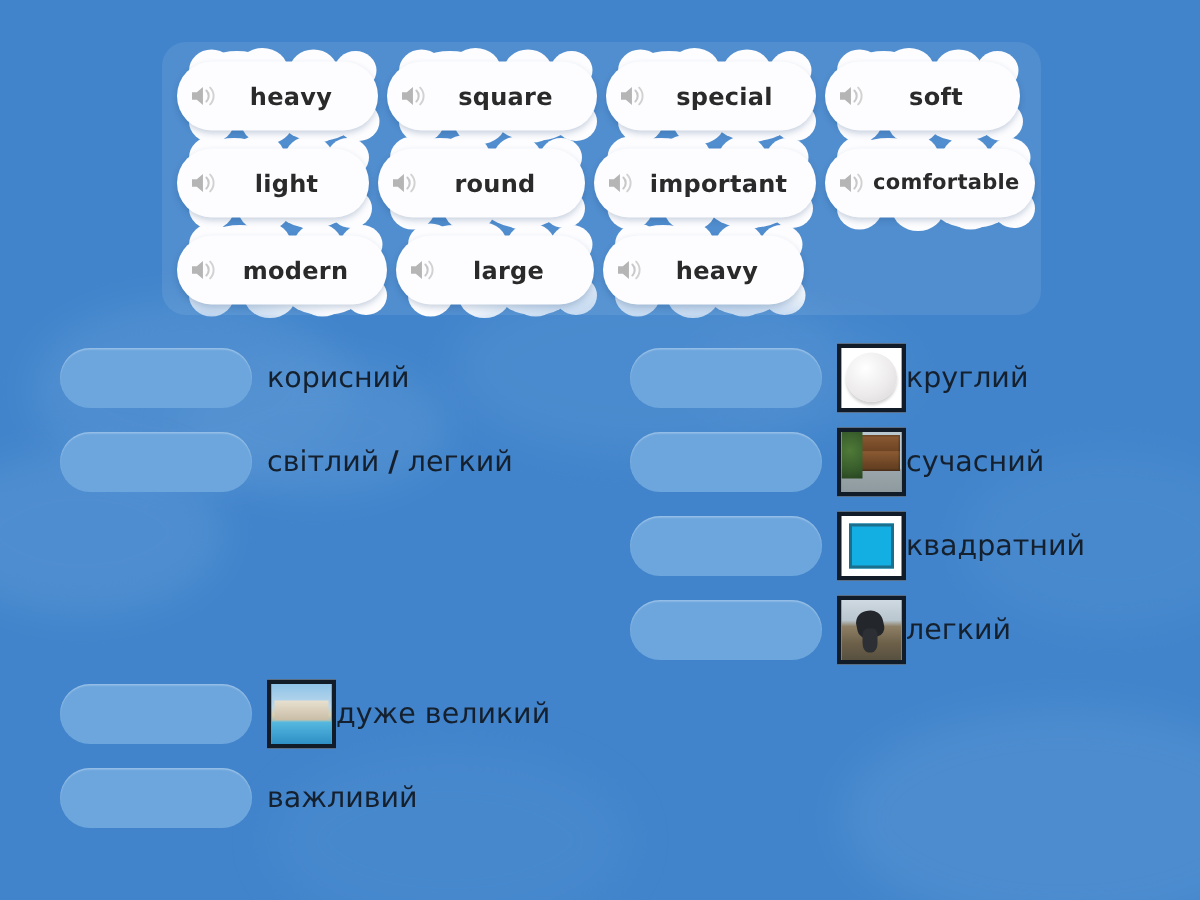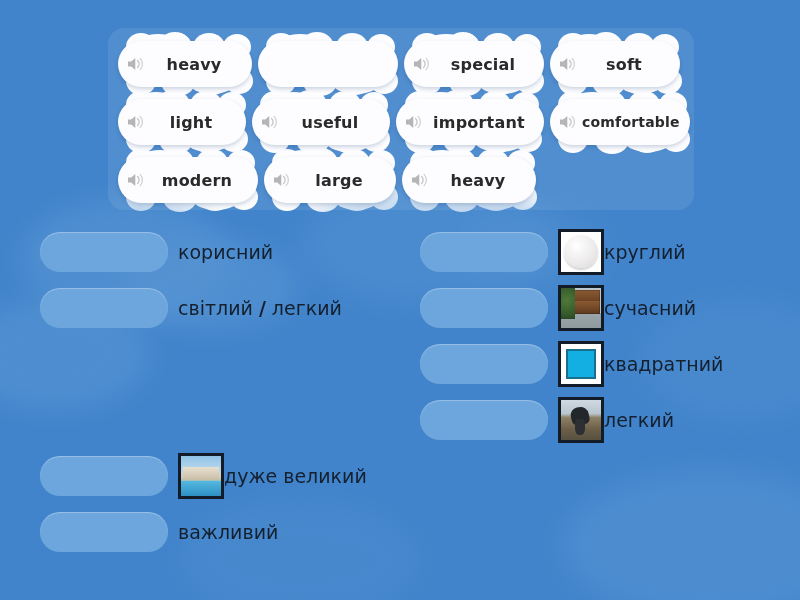--- a/index.html
+++ b/index.html
@@ -276,20 +276,30 @@
       </div>
       <div class="tile" style="left: 150px; width: 140px;">
         <span class="tile-bump" style="left: 8.4px; top: -8px; width: 30px; height: 28px;"></span>
         <span class="tile-bump" style="left: 42px; top: -9px; width: 34px; height: 30px;"></span>
         <span class="tile-bump" style="left: 78.4px; top: -8px; width: 32px; height: 28px;"></span>
         <span class="tile-bump" style="left: 109.2px; top: -7px; width: 28px; height: 26px;"></span>
         <span class="tile-bump" style="left: 8.4px; top: 26px; width: 30px; height: 28px;"></span>
         <span class="tile-bump" style="left: 44.8px; top: 27px; width: 34px; height: 28px;"></span>
         <span class="tile-bump" style="left: 81.2px; top: 26px; width: 32px; height: 28px;"></span>
         <span class="tile-bump" style="left: 112px; top: 27px; width: 28px; height: 26px;"></span>
+        <div class="tile-inner">
+          <span class="speaker">
+            <svg width="20" height="18" viewBox="0 0 20 18">
+              <path d="M2 6.5h3.2L9.3 3v12L5.2 11.5H2z" fill="#8a8a8a"></path>
+              <path d="M11.6 5.4a5 5 0 0 1 0 7.2" stroke="#a8a8a8" stroke-width="1.4" fill="none" stroke-linecap="round"></path>
+              <path d="M14.1 3.4a8 8 0 0 1 0 11.2" stroke="#b8b8b8" stroke-width="1.3" fill="none" stroke-linecap="round"></path>
+            </svg>
+          </span>
+          <span class="tile-label">square</span>
+        </div>
       </div>
       <div class="tile" style="left: 296px; width: 140px;">
         <span class="tile-bump" style="left: 8.4px; top: -8px; width: 30px; height: 28px;"></span>
         <span class="tile-bump" style="left: 42px; top: -9px; width: 34px; height: 30px;"></span>
         <span class="tile-bump" style="left: 78.4px; top: -8px; width: 32px; height: 28px;"></span>
         <span class="tile-bump" style="left: 109.2px; top: -7px; width: 28px; height: 26px;"></span>
         <span class="tile-bump" style="left: 8.4px; top: 26px; width: 30px; height: 28px;"></span>
         <span class="tile-bump" style="left: 44.8px; top: 27px; width: 34px; height: 28px;"></span>
         <span class="tile-bump" style="left: 81.2px; top: 26px; width: 32px; height: 28px;"></span>
         <span class="tile-bump" style="left: 112px; top: 27px; width: 28px; height: 26px;"></span>
@@ -356,21 +366,21 @@
         <span class="tile-bump" style="left: 80.04px; top: 26px; width: 32px; height: 28px;"></span>
         <span class="tile-bump" style="left: 110.4px; top: 27px; width: 28px; height: 26px;"></span>
         <div class="tile-inner">
           <span class="speaker">
             <svg width="20" height="18" viewBox="0 0 20 18">
               <path d="M2 6.5h3.2L9.3 3v12L5.2 11.5H2z" fill="#8a8a8a"></path>
               <path d="M11.6 5.4a5 5 0 0 1 0 7.2" stroke="#a8a8a8" stroke-width="1.4" fill="none" stroke-linecap="round"></path>
               <path d="M14.1 3.4a8 8 0 0 1 0 11.2" stroke="#b8b8b8" stroke-width="1.3" fill="none" stroke-linecap="round"></path>
             </svg>
           </span>
-          <span class="tile-label">useful</span>
+          <span class="tile-label">round</span>
         </div>
       </div>
       <div class="tile" style="left: 288px; width: 148px; justify-content: flex-end;">
         <span class="tile-bump" style="left: 8.88px; top: -8px; width: 30px; height: 28px;"></span>
         <span class="tile-bump" style="left: 44.4px; top: -9px; width: 34px; height: 30px;"></span>
         <span class="tile-bump" style="left: 82.88px; top: -8px; width: 32px; height: 28px;"></span>
         <span class="tile-bump" style="left: 115.44px; top: -7px; width: 28px; height: 26px;"></span>
         <span class="tile-bump" style="left: 8.88px; top: 26px; width: 30px; height: 28px;"></span>
         <span class="tile-bump" style="left: 47.36px; top: 27px; width: 34px; height: 28px;"></span>
         <span class="tile-bump" style="left: 85.84px; top: 26px; width: 32px; height: 28px;"></span>

